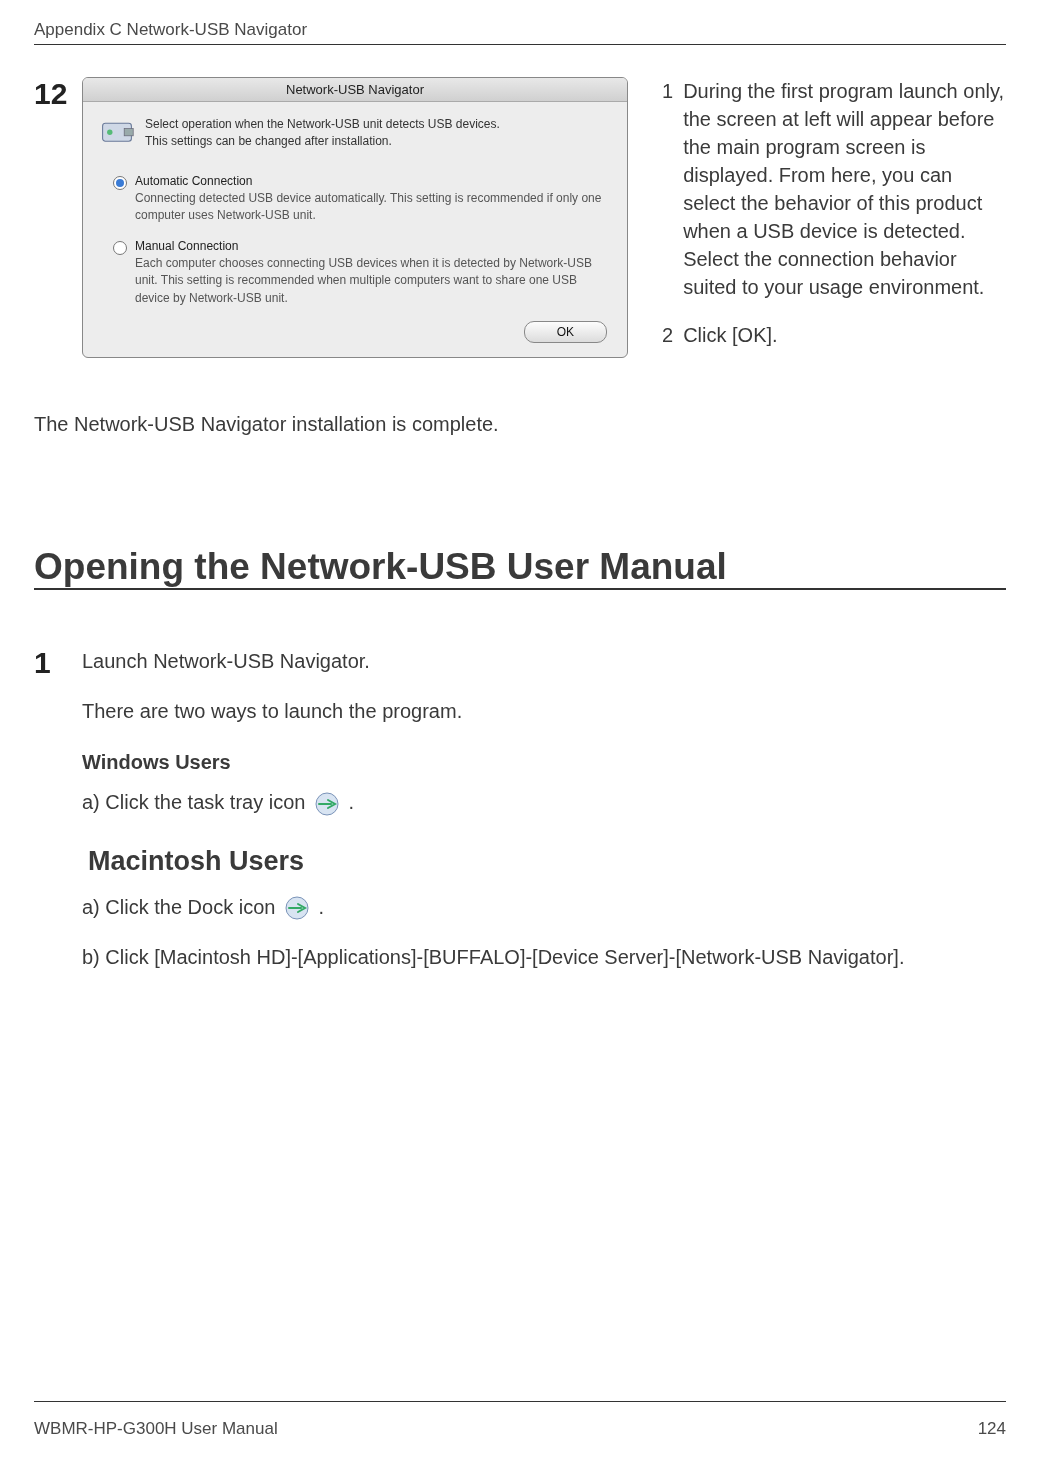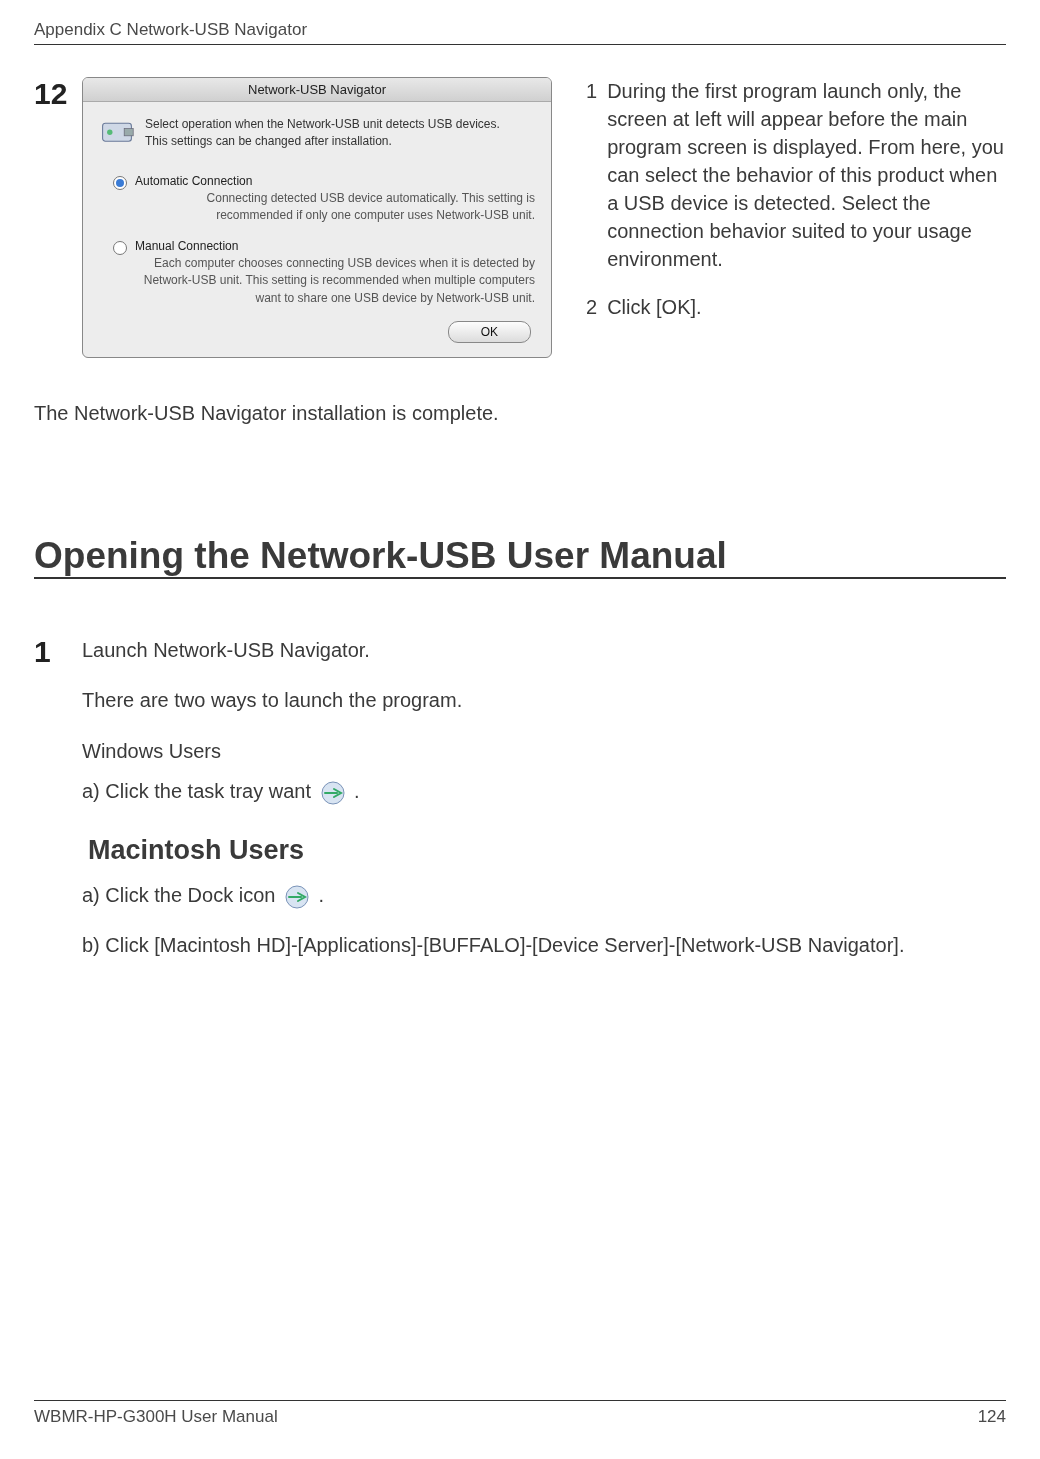--- a/index.html
+++ b/index.html
@@ -30,21 +30,21 @@
       gap: 8px;
     }
     .step-number-big {
       font-size: 30px;
       font-weight: bold;
       color: #222;
       width: 40px;
       flex-shrink: 0;
     }
     .dialog-box {
-      width: 470px;
+      width: 546px;
       background: #ededed;
       border: 1px solid #888;
       border-radius: 6px;
       overflow: hidden;
       flex-shrink: 0;
     }
     .dialog-title {
       background: linear-gradient(#e8e8e8, #d0d0d0);
       text-align: center;
       font-size: 13px;
@@ -100,21 +100,20 @@
     }
     .option-text .opt-title {
       font-size: 12px;
       color: #222;
       margin-bottom: 2px;
     }
     .option-text .opt-desc {
       font-size: 12px;
       color: #555;
       line-height: 1.45;
-      text-align: right;
     }
     .ok-row {
       display: flex;
       justify-content: flex-end;
       padding-right: 4px;
       margin-top: 4px;
     }
     .ok-button {
       background: linear-gradient(#fdfdfd, #dcdcdc);
       border: 1px solid #888;
@@ -156,21 +155,21 @@
       width: 22px;
       flex-shrink: 0;
     }
     .step1-body {
       font-size: 20px;
       color: #3a3a3a;
       line-height: 1.5;
     }
     .step1-body p { margin-bottom: 20px; }
     .sub-heading {
-      font-weight: normal;
+      font-weight: bold;
       font-size: 20px;
       color: #3a3a3a;
       margin-bottom: 10px;
       margin-top: 21px;
     }
     .sub-heading2 {
       font-weight: bold;
       font-size: 27px;
       color: #3a3a3a;
       margin-top: 24px;
@@ -183,27 +182,27 @@
       width: 28px;
       height: 26px;
       margin: 0 2px;
     }
     .indent-b {
       padding-left: 26px;
       text-indent: -26px;
     }
     .footer-bar {
       position: absolute;
-      bottom: 32px;
+      bottom: 20px;
       left: 34px;
       right: 34px;
       display: flex;
       justify-content: space-between;
       border-top: 1px solid #333;
-      padding-top: 6px;
+      padding-top: 17px;
       font-size: 17px;
       color: #4a4a4a;
     }
   </style>
 </head>
 <body>
 
 <div class="header-bar">
   <span class="appendix-label">Appendix C  Network-USB Navigator</span>
 </div>
@@ -264,21 +263,21 @@
 
 <div class="step1-row">
   <div class="step1-num">1</div>
   <div class="step1-body">
     <p>Launch Network-USB Navigator.</p>
     <p>There are two ways to launch the program.</p>
 
     <div class="sub-heading">Windows Users</div>
 
     <p>
-      <span>a) Click the task tray want </span>
+      <span>a) Click the task tray icon </span>
       <svg class="inline-icon" viewBox="0 0 28 26">
         <circle cx="14" cy="13" r="11" fill="#d8e4f2" stroke="#7a93b8" stroke-width="1"></circle>
         <path d="M 6 13 L 18 13 M 15 9 L 22 13 L 15 17" stroke="#3a6" stroke-width="2" fill="none" stroke-linecap="round"></path>
       </svg>
       <span> .</span>
     </p>
 
 
     <div class="sub-heading2">Macintosh Users</div>
 

